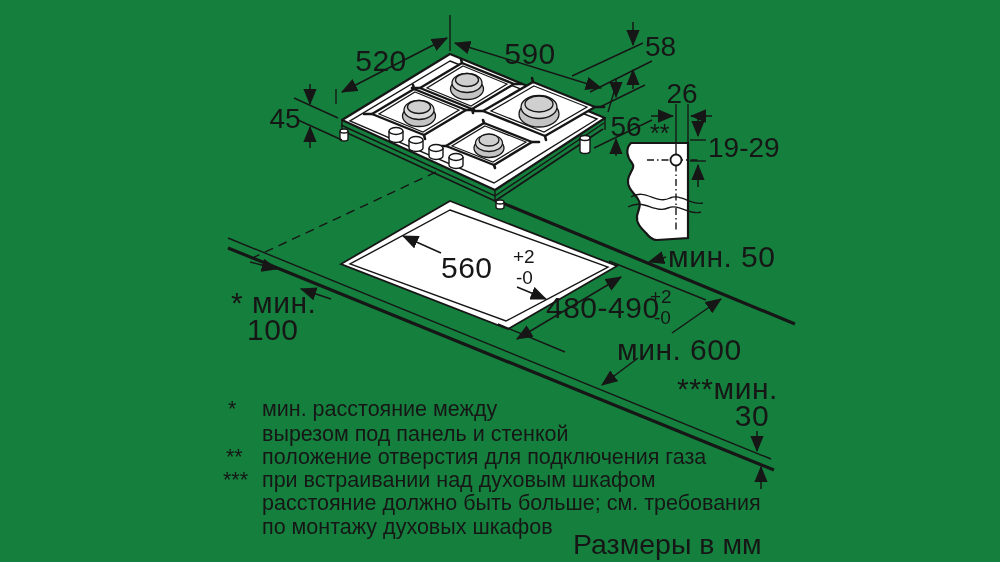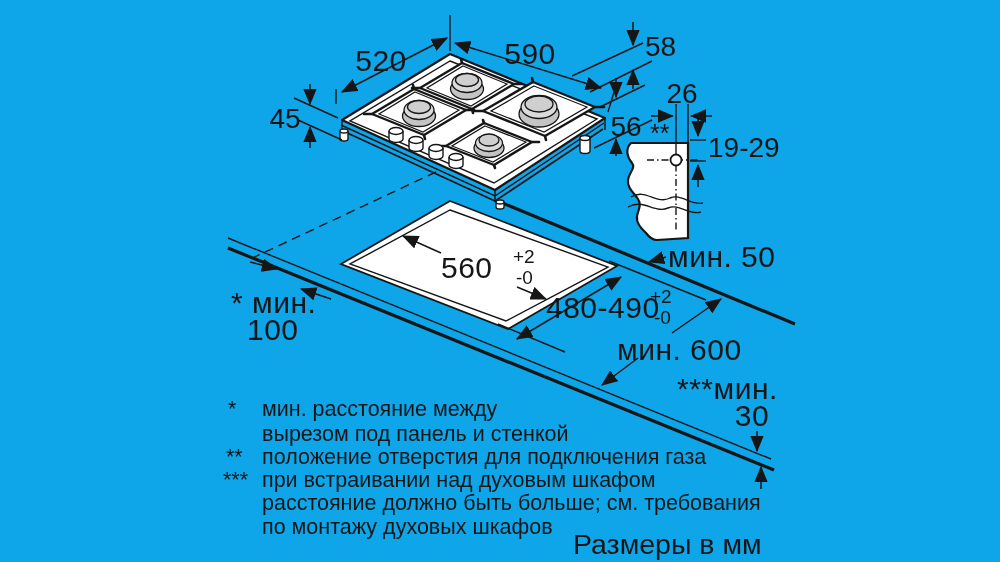--- a/index.html
+++ b/index.html
@@ -1,16 +1,16 @@
 <!DOCTYPE html>
 <html><head>
 <meta charset="utf-8">
 <style>
   html,body{margin:0;padding:0;background:#fff;}
-  .canvas{position:relative;width:1000px;height:562px;background:#0ea5e9;overflow:hidden;
+  .canvas{position:relative;width:1000px;height:562px;background:#15803d;overflow:hidden;
           font-family:"Liberation Sans",sans-serif;}
   svg{display:block;}
   svg text{fill:#161616;font-family:"Liberation Sans",sans-serif;}
   .dim{font-size:30px;letter-spacing:.5px;}
   .dimsm{font-size:28px;}
   .tol{font-size:19px;}
   .mark{font-size:25px;}
   .note{font-size:21.5px;}
   .units{font-size:28.5px;}
   .ln{stroke:#161616;fill:none;}

